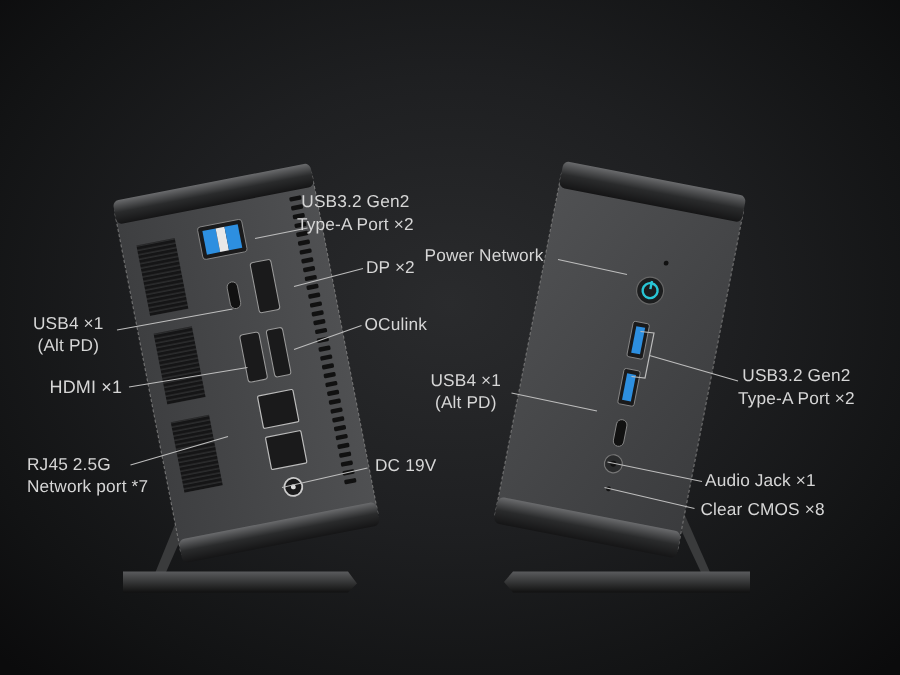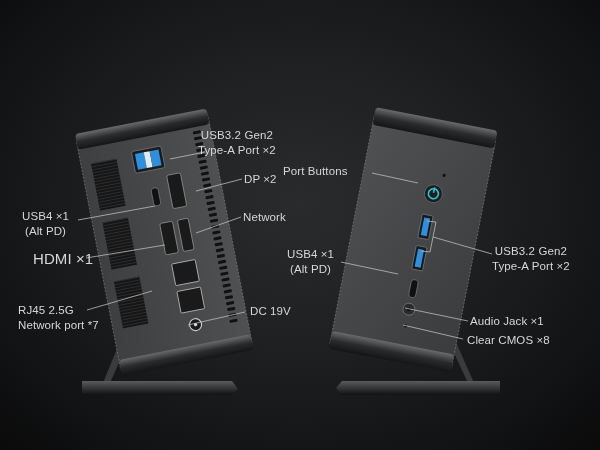--- a/index.html
+++ b/index.html
@@ -169,35 +169,35 @@
     <div>Type-A Port ×2</div>
   </div>
   <div class="label left" style="left:244px; top:161px;">
     <div>DP ×2</div>
   </div>
   <div class="label center" style="left:22px; top:198px;">
     <div>USB4 ×1</div>
     <div>(Alt PD)</div>
   </div>
   <div class="label left" style="left:243px; top:199px;">
-    <div>Network</div>
-  </div>
-  <div class="label left" style="left:33px; top:240px; font-size:15px;">
+    <div>OCulink</div>
+  </div>
+  <div class="label left" style="left:33px; top:240px; font-size:12px;">
     <div>HDMI ×1</div>
   </div>
   <div class="label right" style="left:18px; top:292px;">
     <div>RJ45 2.5G</div>
     <div>Network port *7</div>
   </div>
   <div class="label left" style="left:250px; top:293px;">
     <div>DC 19V</div>
   </div>
 
   <div class="label left" style="left:283px; top:153px;">
-    <div>Port Buttons</div>
+    <div>Power Network</div>
   </div>
   <div class="label center" style="left:287px; top:236px;">
     <div>USB4 ×1</div>
     <div>(Alt PD)</div>
   </div>
   <div class="label center" style="left:492px; top:233px;">
     <div>USB3.2 Gen2</div>
     <div>Type-A Port ×2</div>
   </div>
   <div class="label left" style="left:470px; top:303px;">

